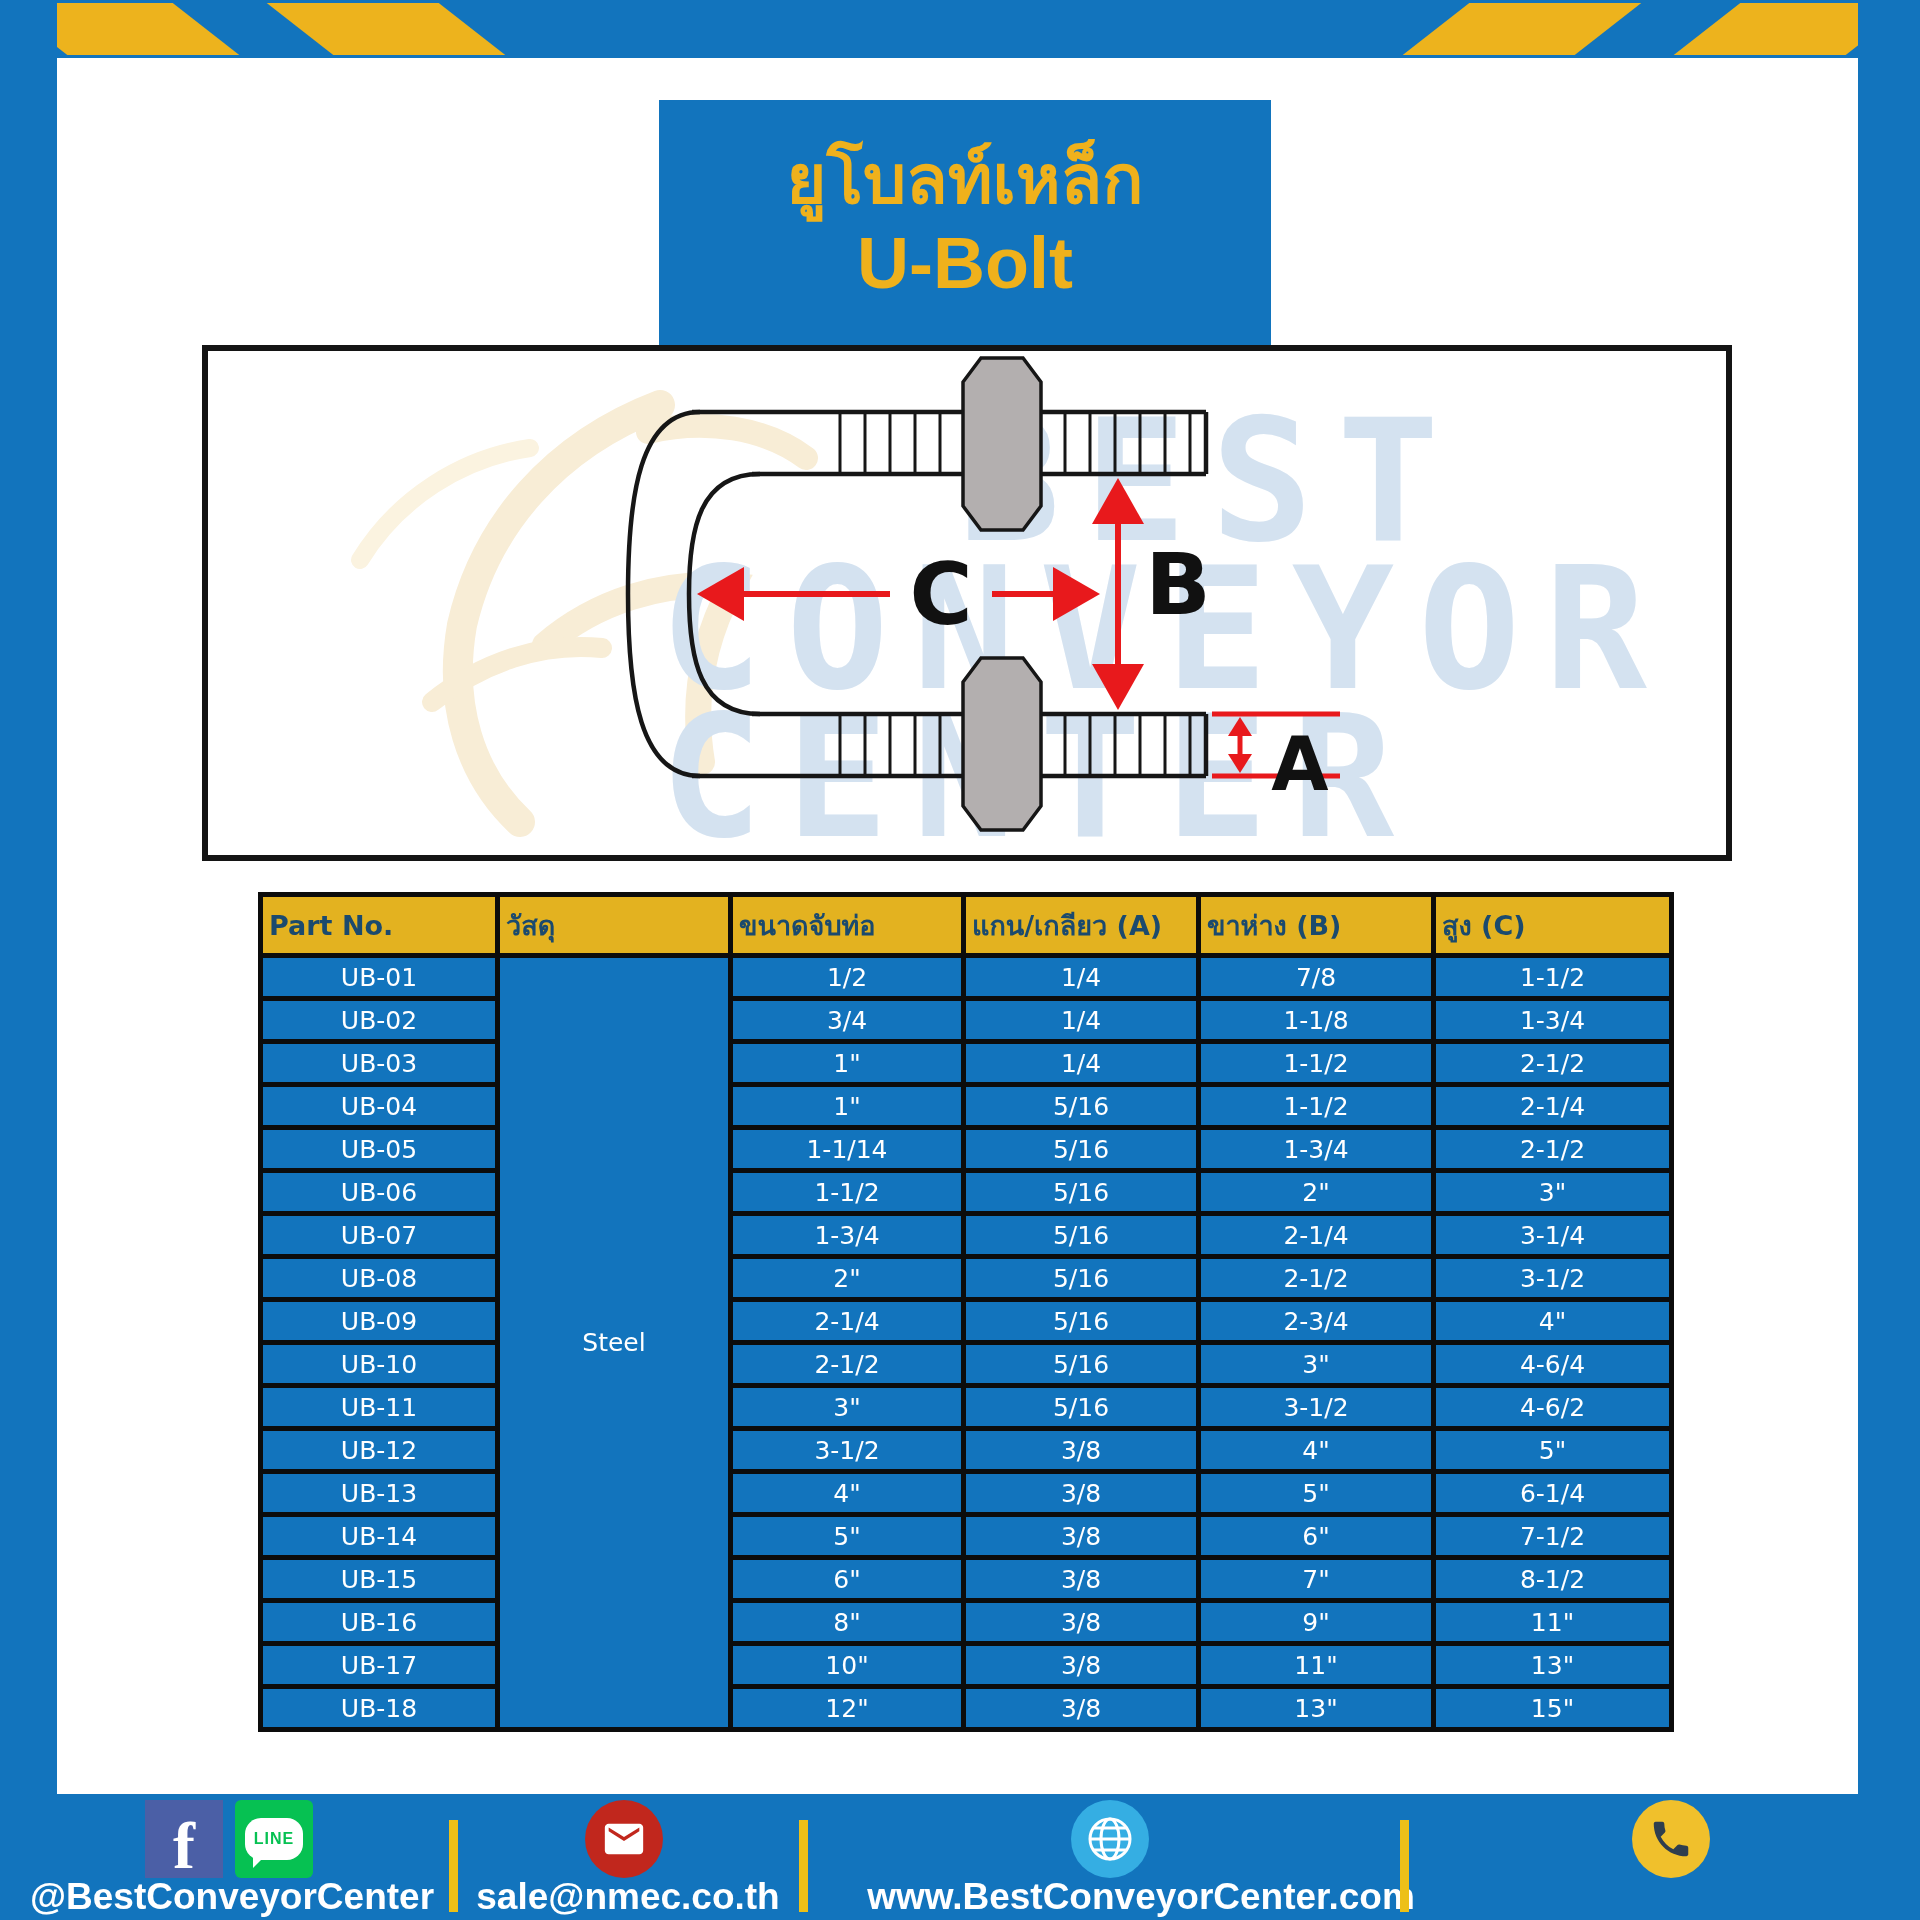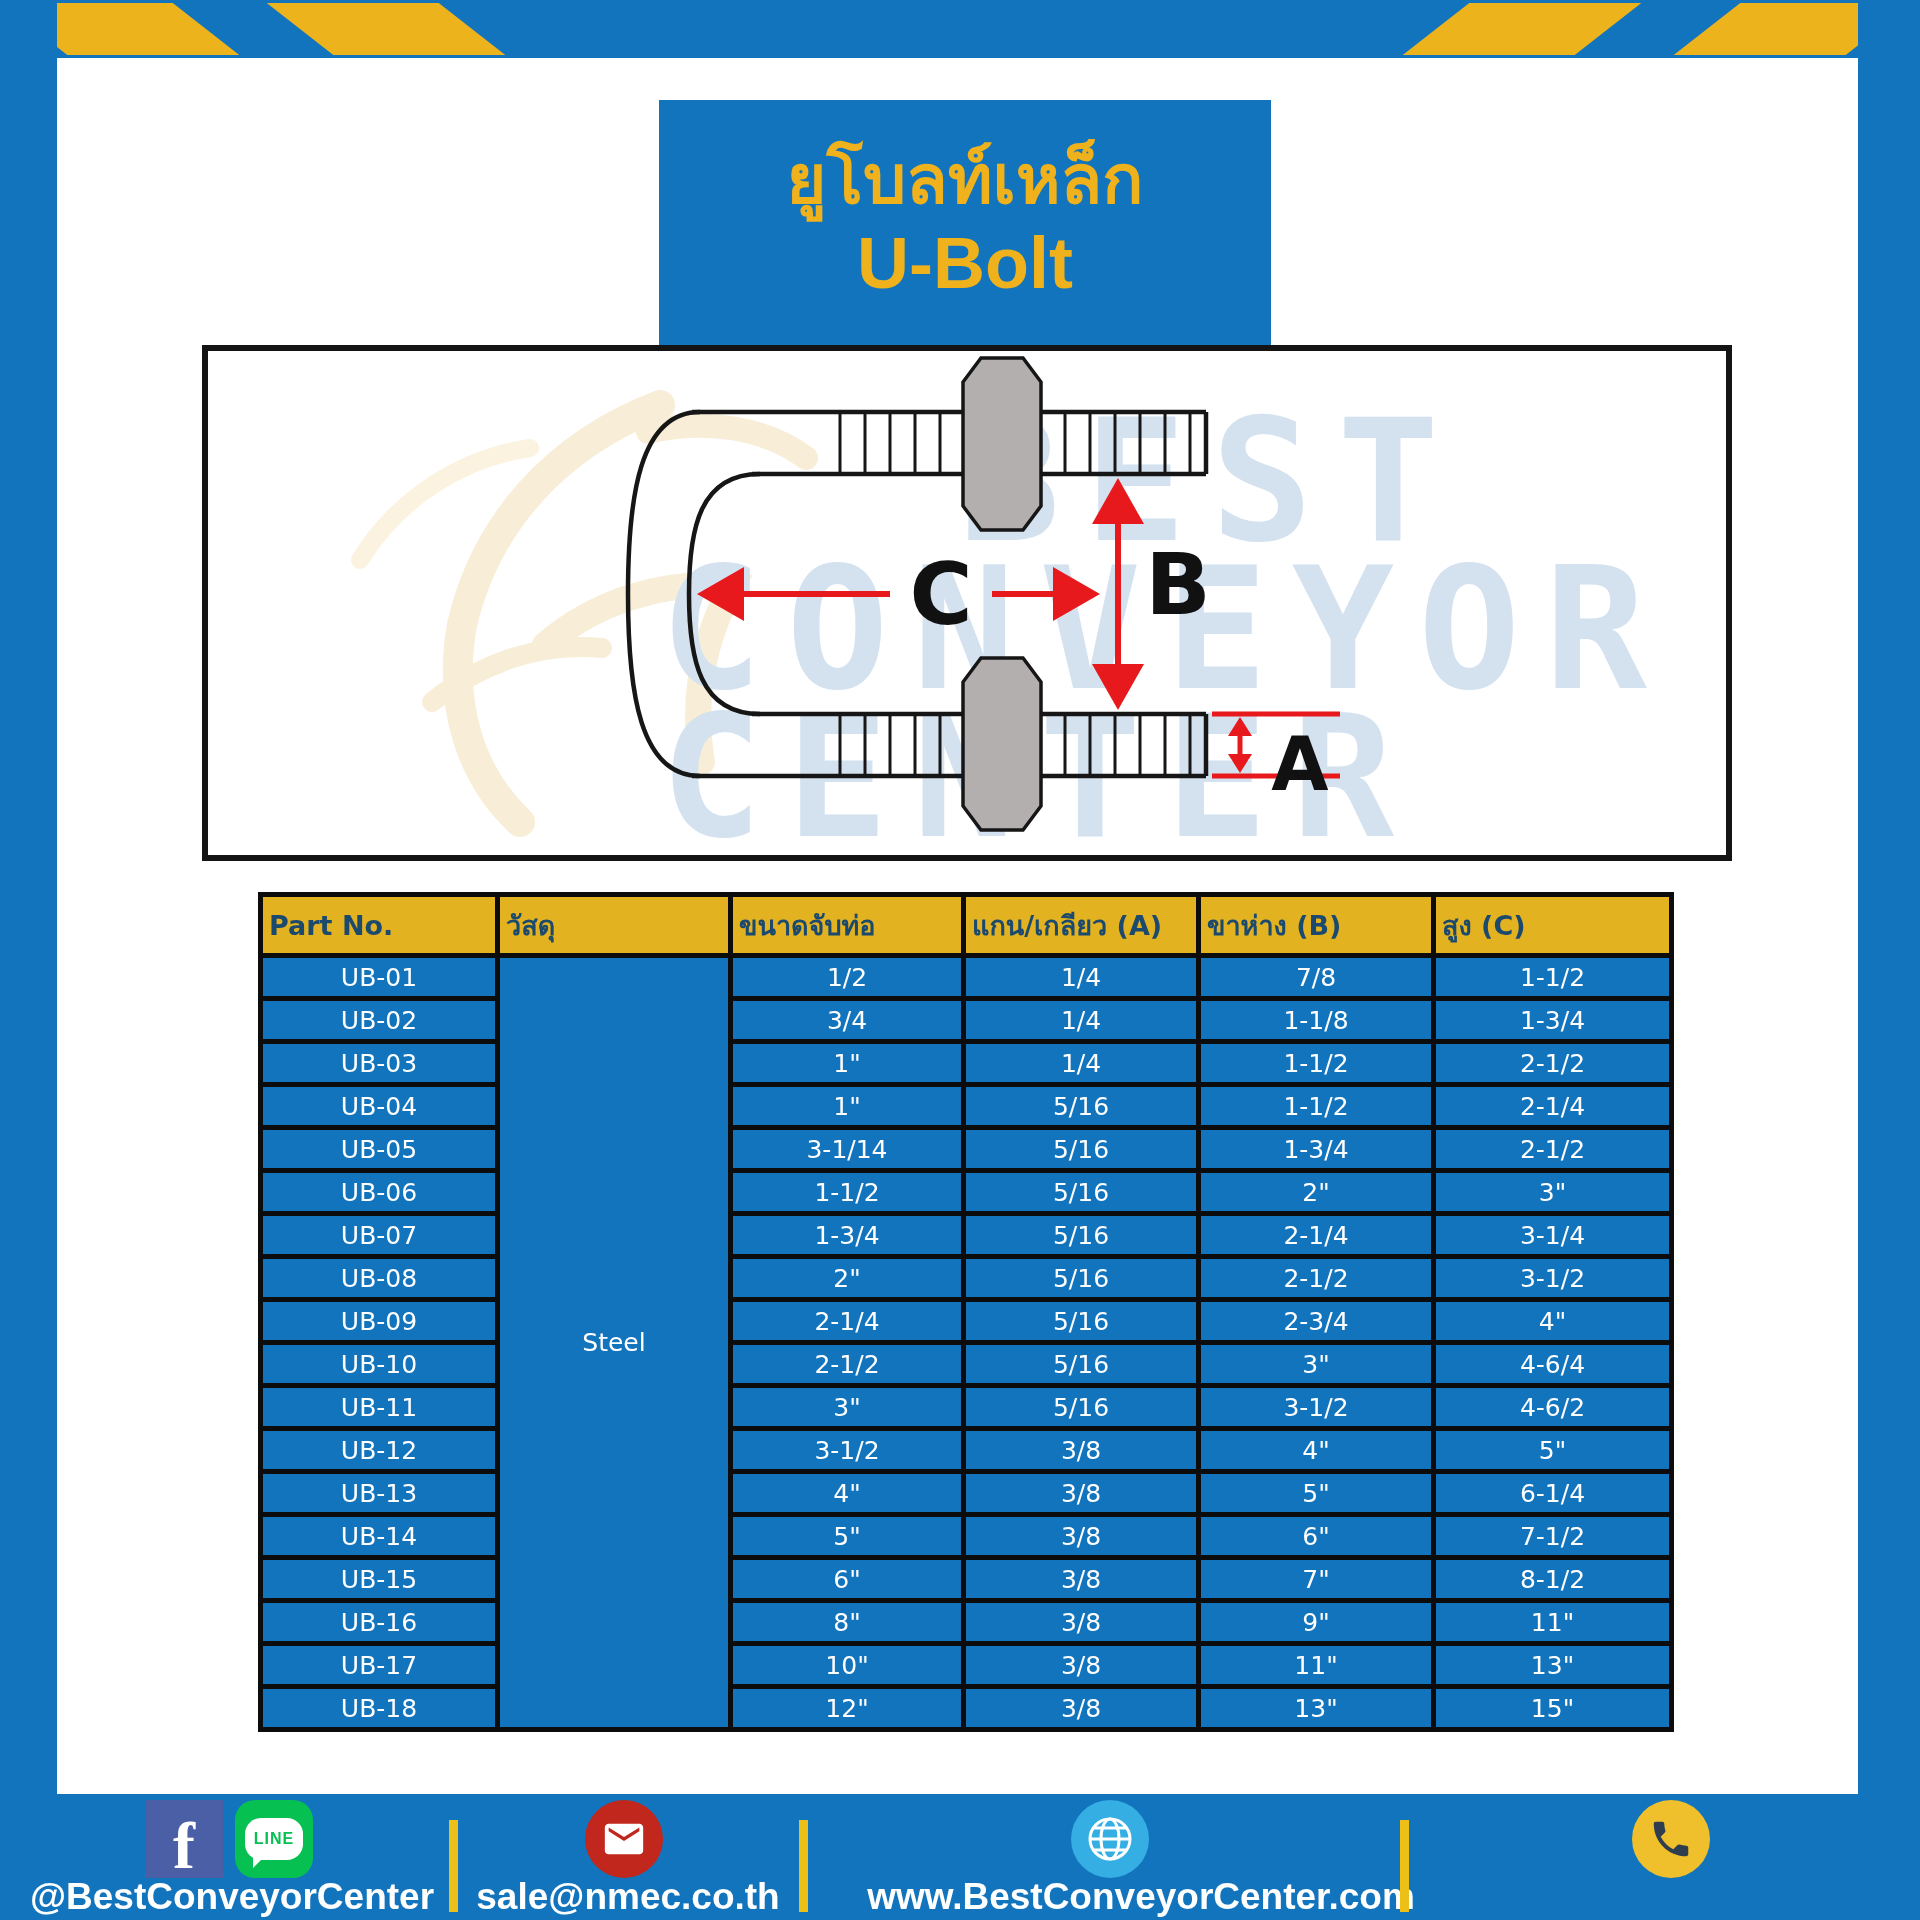--- a/index.html
+++ b/index.html
@@ -37,21 +37,21 @@
   
   .footer { position:absolute; left:0; top:1794px; width:1920px; height:126px; background:#1274bd; }
   .fdiv { position:absolute; top:26px; width:9px; height:92px; background:#edc018; }
   .ftext { position:absolute; top:82px; transform:translateX(-50%); color:#ffffff;
            font-size:37px; font-weight:bold; white-space:nowrap;
            font-family:Liberation Sans, sans-serif; }
   .icon-box { position:absolute; top:6px; width:78px; height:78px; }
   .fb { background:#4b5fa6; display:flex; align-items:flex-end; justify-content:center; }
   .fb span { color:#fff; font-size:66px; font-weight:bold; line-height:0.95;
              font-family:"Liberation Serif",serif; }
-  .line-sq { background:#06c152; border-radius:20px; display:flex; align-items:center; justify-content:center; }
+  .line-sq { background:#06c152; border-radius:6px; display:flex; align-items:center; justify-content:center; }
   .line-bubble { position:relative; width:58px; height:42px; background:#ffffff; border-radius:16px;
                  display:flex; align-items:center; justify-content:center; }
   .line-bubble::after { content:""; position:absolute; left:8px; bottom:-8px;
                         border:7px solid transparent; border-top-color:#ffffff; border-left-color:#ffffff; }
   .line-bubble span { color:#06c152; font-size:16px; font-weight:bold; letter-spacing:1px;
                       font-family:"Liberation Sans",sans-serif; }
   .circle { border-radius:50%; display:flex; align-items:center; justify-content:center; }
   .mail  { background:#c1271d; }
   .globe { background:#35aee3; }
   .phone { background:#f0c02c; }
@@ -208,21 +208,21 @@
         </tr>
         <tr>
           <td>UB-04</td>
           <td>1"</td>
           <td>5/16</td>
           <td>1-1/2</td>
           <td>2-1/4</td>
         </tr>
         <tr>
           <td>UB-05</td>
-          <td>3-1/14</td>
+          <td>1-1/14</td>
           <td>5/16</td>
           <td>1-3/4</td>
           <td>2-1/2</td>
         </tr>
         <tr>
           <td>UB-06</td>
           <td>1-1/2</td>
           <td>5/16</td>
           <td>2"</td>
           <td>3"</td>

